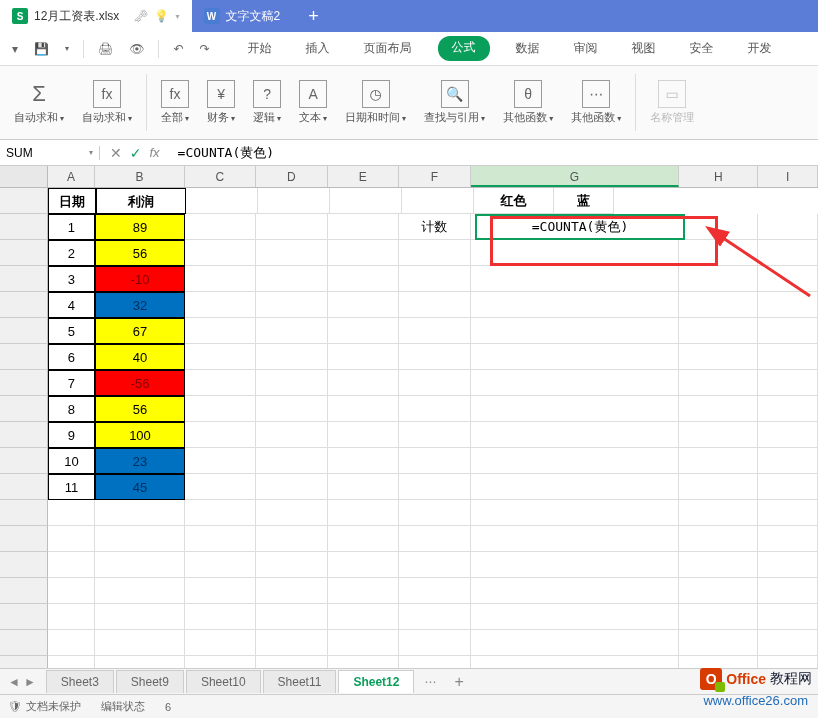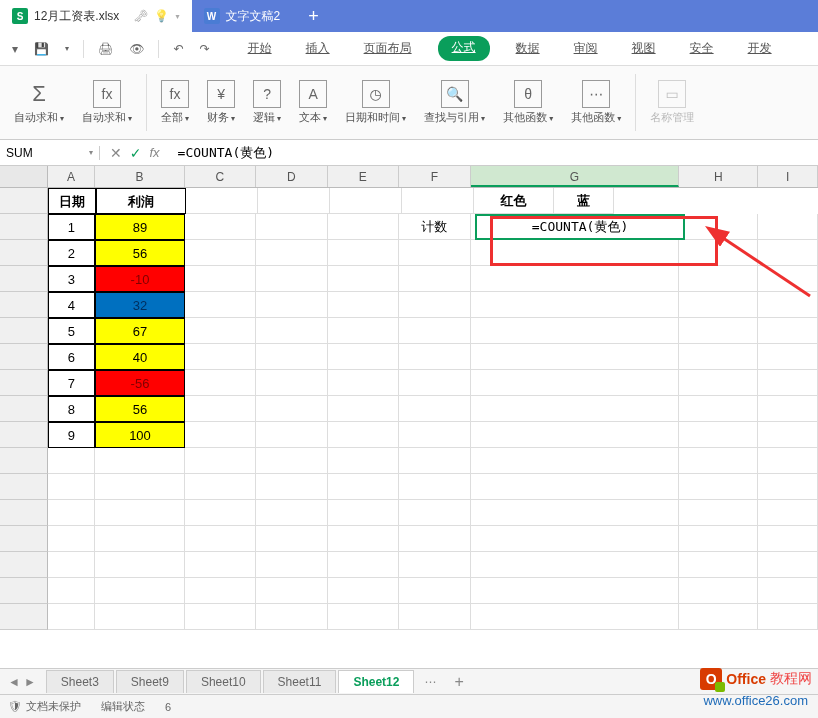--- a/index.html
+++ b/index.html
@@ -14,21 +14,21 @@
     .tab-icon.word { background: #4a7cd4; color: #fff; }
     .tab-key { opacity: 0.5; margin-left: 8px; }
     .tab-bulb { opacity: 0.7; }
     .tab-add { color: #fff; font-size: 18px; padding: 0 16px; display: flex; align-items: center; }
     
     
     .toolbar-row { display: flex; align-items: center; height: 34px; border-bottom: 1px solid #ddd; padding: 0 6px; gap: 4px; }
     .tb-btn { padding: 4px 6px; cursor: pointer; color: #666; display: flex; align-items: center; }
     .tb-sep { width: 1px; height: 18px; background: #ddd; margin: 0 4px; }
     .menu-tabs { display: flex; gap: 18px; margin-left: 20px; }
-    .menu-tab { padding: 4px 8px; color: #555; cursor: pointer; text-decoration: underline; }
+    .menu-tab { padding: 4px 8px; color: #555; cursor: pointer; }
     .menu-tab.active { background: #0a9e5b; color: #fff; border-radius: 12px; padding: 3px 14px; }
     
     
     .ribbon { display: flex; height: 74px; border-bottom: 1px solid #ccc; padding: 4px 8px; gap: 6px; background: #fafafa; }
     .ribbon-item { display: flex; flex-direction: column; align-items: center; justify-content: center; padding: 2px 6px; cursor: pointer; color: #555; gap: 2px; }
     .ribbon-item.disabled { opacity: 0.4; }
     .ribbon-icon { width: 28px; height: 28px; display: flex; align-items: center; justify-content: center; border: 1px solid #999; font-size: 14px; color: #666; }
     .ribbon-label { font-size: 11px; white-space: nowrap; }
     .ribbon-sep { width: 1px; background: #ddd; margin: 4px 2px; }
     .drop-arrow::after { content: "▾"; font-size: 8px; margin-left: 2px; }
@@ -79,21 +79,21 @@
     
     
     .status-bar { position: absolute; bottom: 0; left: 0; right: 0; height: 24px; display: flex; align-items: center; padding: 0 8px; gap: 20px; border-top: 1px solid #ccc; background: #f5f5f5; color: #666; font-size: 11px; }
     .status-item { display: flex; align-items: center; gap: 4px; }
     
     
     .watermark { position: absolute; bottom: 28px; right: 6px; display: flex; align-items: center; gap: 4px; font-size: 14px; }
     .wm-logo { width: 22px; height: 22px; background: #d83b01; display: flex; align-items: center; justify-content: center; color: #fff; font-weight: bold; border-radius: 3px; position: relative; }
     .wm-logo::after { content: ""; position: absolute; right: -3px; bottom: -2px; width: 10px; height: 10px; background: #7cbb00; border-radius: 2px; }
     .wm-text1 { color: #d83b01; font-weight: bold; }
-    .wm-text2 { color: #ef4444; }
+    .wm-text2 { color: #0f172a; }
     .wm-url { position: absolute; bottom: 10px; right: 10px; color: #1e6bb8; font-size: 13px; }
   </style>
 </head>
 <body>
 
 <div class="tabs">
   <div class="tab active">
     <span class="tab-icon excel">S</span>
     <span>12月工资表.xlsx</span>
     <span class="tab-key">🗝</span>
@@ -320,20 +320,44 @@
         <div class="cell " style="width:72px"></div>
         <div class="cell " style="width:72px"></div>
         <div class="cell " style="width:72px"></div>
         <div class="cell " style="width:72px"></div>
         <div class="cell " style="width:210px"></div>
         <div class="cell " style="width:80px"></div>
         <div class="cell " style="width:60px"></div>
       </div>
       <div class="row">
         <div class="row-h"></div>
+        <div class="cell data-cell" style="width:48px">10</div>
+        <div class="cell data-cell blue" style="width:90px">23</div>
+        <div class="cell " style="width:72px"></div>
+        <div class="cell " style="width:72px"></div>
+        <div class="cell " style="width:72px"></div>
+        <div class="cell " style="width:72px"></div>
+        <div class="cell " style="width:210px"></div>
+        <div class="cell " style="width:80px"></div>
+        <div class="cell " style="width:60px"></div>
+      </div>
+      <div class="row">
+        <div class="row-h"></div>
+        <div class="cell data-cell" style="width:48px">11</div>
+        <div class="cell data-cell blue" style="width:90px">45</div>
+        <div class="cell " style="width:72px"></div>
+        <div class="cell " style="width:72px"></div>
+        <div class="cell " style="width:72px"></div>
+        <div class="cell " style="width:72px"></div>
+        <div class="cell " style="width:210px"></div>
+        <div class="cell " style="width:80px"></div>
+        <div class="cell " style="width:60px"></div>
+      </div>
+      <div class="row">
+        <div class="row-h"></div>
         <div class="cell" style="width:48px"></div>
         <div class="cell" style="width:90px"></div>
         <div class="cell" style="width:72px"></div>
         <div class="cell" style="width:72px"></div>
         <div class="cell" style="width:72px"></div>
         <div class="cell" style="width:72px"></div>
         <div class="cell" style="width:210px"></div>
         <div class="cell" style="width:80px"></div>
         <div class="cell" style="width:60px"></div>
       </div>

